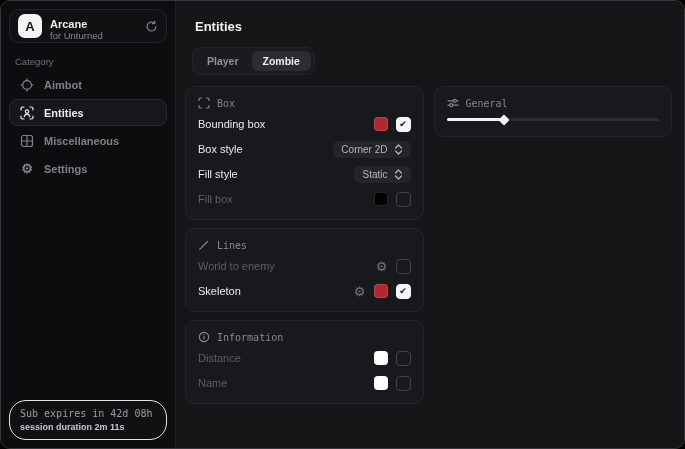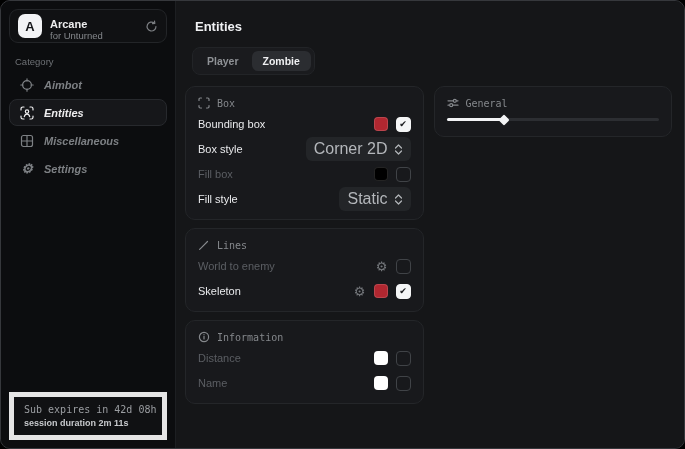--- a/index.html
+++ b/index.html
@@ -10,27 +10,27 @@
   
   .sidebar{position:absolute;left:0;top:0;bottom:0;width:175px;background:#0c0d0f;border-right:1px solid #1d1f22;}
   .brand{position:absolute;left:8px;right:8px;top:8px;height:34px;border:1px solid #232528;border-radius:9px;
     display:flex;align-items:center;gap:8px;padding:0 8px;background:#101113;}
   .avatar{width:24px;height:24px;border-radius:7px;background:#f2f3f5;color:#141518;font-weight:700;
     font-size:13px;display:flex;align-items:center;justify-content:center;flex:0 0 auto;}
   .brand-name{font-size:11px;font-weight:700;color:#ededee;line-height:1.15;margin-top:8px;}
   .brand-sub{font-size:9.5px;color:#85888c;line-height:1.15;margin-top:1px;}
   .sync{margin-left:auto;color:#7b7e82;display:flex;cursor:pointer;}
   .cat-label{position:absolute;top:55px;left:14px;font-size:9.5px;color:#6e7175;}
-  .nav{position:absolute;top:70px;left:8px;right:8px;display:flex;flex-direction:column;gap:1px;font-style:italic;}
+  .nav{position:absolute;top:70px;left:8px;right:8px;display:flex;flex-direction:column;gap:1px;}
   .nav-item{display:flex;align-items:center;gap:10px;height:27px;padding:0 10px;border-radius:8px;
     color:#7d8084;font-size:11px;font-weight:600;border:1px solid transparent;cursor:pointer;}
   .nav-item.active{background:#16171a;border-color:#27292d;color:#ededee;}
   .nav-icon{display:flex;width:14px;justify-content:center;color:inherit;}
   .glyph{font-size:13px;line-height:1;}
-  .status-box{position:absolute;left:8px;right:8px;bottom:8px;border:5px solid #e5e5e5;border-radius:0;
+  .status-box{position:absolute;left:8px;right:8px;bottom:8px;border:1px solid #e5e5e5;border-radius:17px;
     padding:7px 10px;background:#101113;}
   .status-line1{font-family:"DejaVu Sans Mono",monospace;font-size:10px;color:#9b9ea2;white-space:nowrap;}
   .status-line2{font-size:9px;font-weight:700;color:#c7c9cc;margin-top:3px;}
   
   .main{position:absolute;left:176px;top:0;right:0;bottom:0;background:#151618;padding:14px 12px 12px 8px;}
   .page-title{font-size:13px;font-weight:700;color:#f0f1f3;margin:4px 0 13px 10px;}
   .tabs{display:inline-flex;background:#1a1b1e;border:1px solid #222427;border-radius:8px;padding:3px;gap:2px;
     margin:0 0 11px 7px;}
   .tab{border:0;background:transparent;color:#8f9296;font-size:10.5px;font-weight:700;padding:4px 11px;
     border-radius:6px;font-family:inherit;cursor:pointer;}
@@ -43,21 +43,21 @@
   .row{display:flex;align-items:center;justify-content:space-between;height:20px;margin-top:5px;}
   .row-label{font-size:11px;font-weight:400;color:#5b5e63;}
   .row-label.on{color:#e9eaec;}
   .controls{display:flex;align-items:center;gap:8px;}
   .swatch{width:14px;height:14px;border-radius:4px;box-shadow:inset 0 0 0 1px rgba(255,255,255,.14);cursor:pointer;}
   .checkbox{width:15px;height:15px;border-radius:4px;border:1px solid #404347;position:relative;cursor:pointer;background:transparent;}
   .checkbox.checked{background:#f4f5f6;border-color:#f4f5f6;}
   .checkbox.checked::after{content:"\2714";position:absolute;inset:0;display:flex;align-items:center;
     justify-content:center;font-size:9px;color:#17181b;}
   .dropdown{display:flex;align-items:center;gap:6px;background:#232528;border-radius:6px;padding:3px 8px;
-    font-size:16px;color:#b4b7bb;cursor:pointer;}
+    font-size:10px;color:#b4b7bb;cursor:pointer;}
   .gear-btn{color:#74777b;font-size:13px;line-height:1;cursor:pointer;}
   
   .slider-row{display:flex;justify-content:space-between;align-items:center;margin-top:7px;}
   .slider-value{font-family:"DejaVu Sans Mono",monospace;font-size:10.5px;color:#8e9195;}
   .slider{position:relative;height:13px;margin-top:4px;cursor:pointer;}
   .slider-track{position:absolute;left:0;right:0;top:5px;height:3px;background:#2c2e32;border-radius:2px;}
   .slider-fill{position:absolute;left:0;top:5px;height:3px;background:#f2f3f5;border-radius:2px;}
   .slider-thumb{position:absolute;top:2.5px;width:8px;height:8px;background:#f2f3f5;border-radius:1.5px;
     transform:translateX(-50%) rotate(45deg);cursor:grab;}
   svg{display:block;}
@@ -159,39 +159,39 @@
                 <span>Corner 2D</span>
                 <span>
                   <svg width="9" height="11" viewBox="0 0 9 11" fill="none" stroke="currentColor" stroke-width="1.2" stroke-linecap="round" stroke-linejoin="round">
                       <path d="M1.5 4L4.5 1l3 3M1.5 7l3 3 3-3"></path>
                     </svg>
                 </span>
               </span>
             </span>
           </div>
           <div class="row">
-            <span class="row-label">Fill box</span>
-            <span class="controls">
-              <span class="swatch" style="background: rgb(0, 0, 0);"></span>
-              <span class="checkbox"></span>
-            </span>
-          </div>
-          <div class="row">
             <span class="row-label on">Fill style</span>
             <span class="controls">
               <span class="dropdown">
                 <span>Static</span>
                 <span>
                   <svg width="9" height="11" viewBox="0 0 9 11" fill="none" stroke="currentColor" stroke-width="1.2" stroke-linecap="round" stroke-linejoin="round">
                       <path d="M1.5 4L4.5 1l3 3M1.5 7l3 3 3-3"></path>
                     </svg>
                 </span>
               </span>
             </span>
           </div>
+          <div class="row">
+            <span class="row-label">Fill box</span>
+            <span class="controls">
+              <span class="swatch" style="background: rgb(0, 0, 0);"></span>
+              <span class="checkbox"></span>
+            </span>
+          </div>
         </section>
 
         <section class="card">
           <div class="card-header">
             <span>
               <svg width="12" height="12" viewBox="0 0 12 12" fill="none" stroke="currentColor" stroke-width="1.2" stroke-linecap="round">
                   <path d="M3.2 8.8L9.5 2.5M1.6 10.4l1.6-1.6"></path>
                 </svg>
             </span>
             <span>Lines</span>

